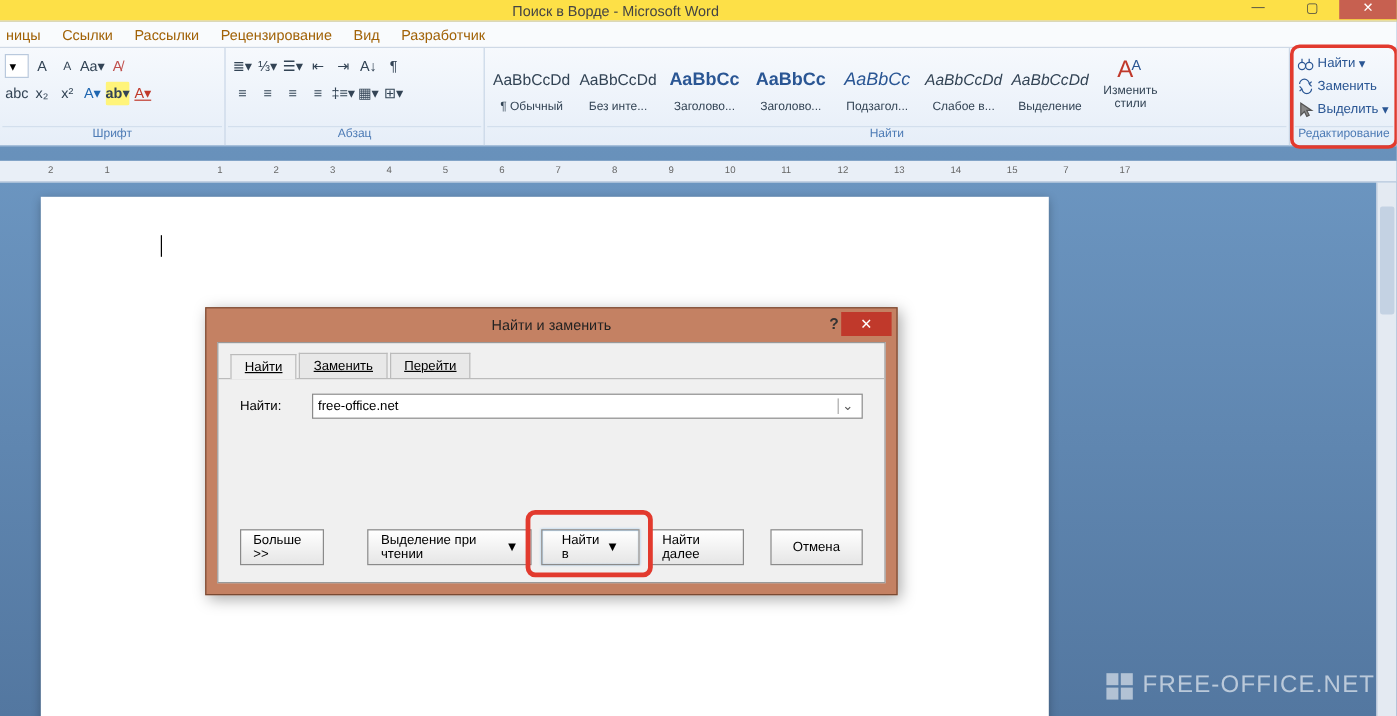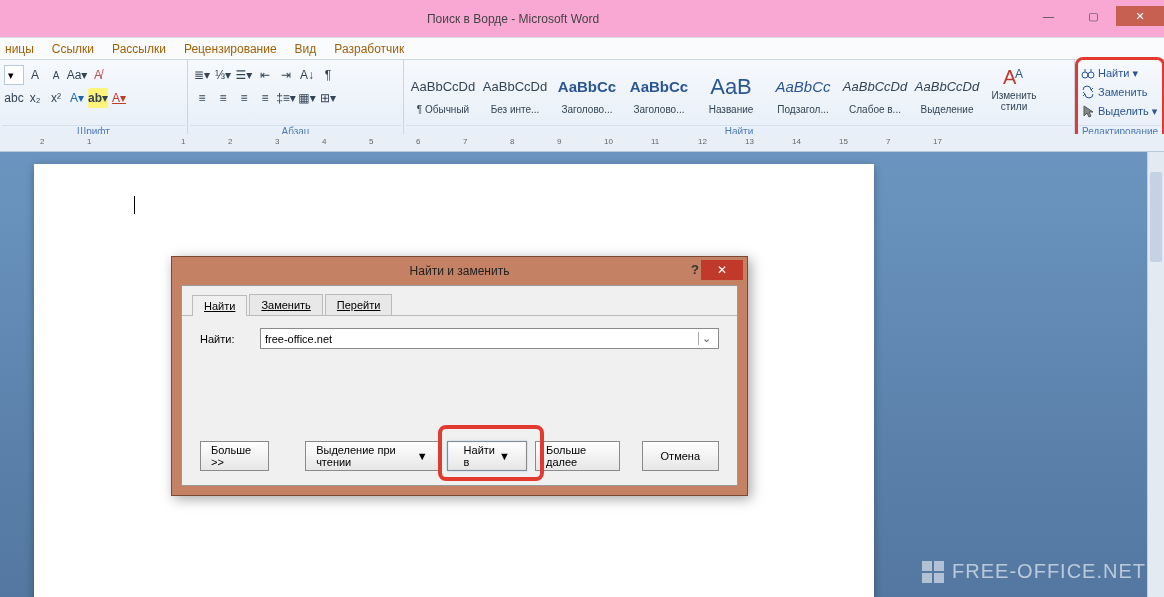--- a/index.html
+++ b/index.html
@@ -1,27 +1,27 @@
 <!DOCTYPE html>
 <html><head>
 <meta charset="utf-8">
 <style>
 * { box-sizing: border-box; margin: 0; padding: 0; font-family: "Segoe UI", Tahoma, sans-serif; }
 body { width: 1164px; height: 597px; background: linear-gradient(#6c96c1,#5a7fa5); overflow: hidden; position: relative; }
-.titlebar { height: 38px; background: #f9a8d4; display: flex; align-items: center; border-bottom: 1px solid #ddd; position: relative; }
+.titlebar { height: 18px; background: #fde047; display: flex; align-items: center; border-bottom: 1px solid #ddd; position: relative; }
 .titlebar .title { flex: 1; text-align: center; font-size: 12px; color: #444; }
 .titlebar .winbtns { display: flex; }
 .titlebar .winbtn { width: 45px; height: 20px; display: flex; align-items: center; justify-content: center; font-size: 11px; color: #444; margin-top:-5px;}
 .titlebar .winbtn.close { background: #c76050; color: #fff; width:48px; height:20px; }
 .tabs { height: 22px; background: #f9fbfd; display: flex; align-items: center; padding-left: 5px; gap: 18px; font-size: 12px; color: #a16207; border-bottom:1px solid #cfd9e6;}
 .tabs span { cursor: pointer; }
 .ribbon { height: 82px; background: linear-gradient(#f6f9fd,#e6eef8); display: flex; border-bottom:1px solid #b0c6df;}
 .group { border-right: 1px solid #c9d6e6; display: flex; flex-direction: column; padding: 2px 4px 0 4px; position:relative;}
 .group .body { flex: 1; display: flex; gap: 2px; align-items: flex-start; flex-wrap: wrap; }
-.group .label { height: 16px; text-align: center; font-size: 10px; color: #4d7bb5; border-top:1px solid #d3dfed; margin:0 -2px;text-decoration:underline;}
+.group .label { height: 16px; text-align: center; font-size: 10px; color: #4d7bb5; border-top:1px solid #d3dfed; margin:0 -2px;}
 .ico { width: 20px; height: 20px; display: inline-flex; align-items: center; justify-content: center; font-size: 12px; color: #345; border:1px solid transparent; border-radius:2px;}
 .font-group{width:188px;}
 .para-group{width:216px;}
 .font-row{display:flex;gap:1px;}
 .sel{border:1px solid #b9c9dd;background:#fff;height:20px;font-size:11px;padding:0 3px;display:flex;align-items:center;justify-content:space-between;}
 .styles-group { flex: 1; overflow:hidden;}
 .styles-row { display: flex; gap: 2px; overflow:hidden; height:62px;}
 .style-item { width: 70px; height: 58px; border: 1px solid transparent; display: flex; flex-direction: column; align-items: center; justify-content: center; padding-top:2px;}
 .style-item .preview { font-size: 13px; color: #345; height: 34px; display: flex; align-items: center; }
 .style-item .name { font-size: 10px; color: #345; white-space: nowrap; overflow: hidden; text-overflow: ellipsis; max-width: 66px; }
@@ -139,24 +139,20 @@
           </div>
           <div class="style-item">
             <div class="preview" style="font-weight: bold; color: rgb(42, 86, 148); font-size: 15px;">AaBbCc</div>
             <div class="name">Заголово...</div>
           </div>
           <div class="style-item">
             <div class="preview" style="font-weight: bold; color: rgb(42, 86, 148); font-size: 15px;">AaBbCc</div>
             <div class="name">Заголово...</div>
           </div>
           <div class="style-item">
-            <div class="preview" style="color: rgb(42, 86, 148); font-size: 22px;">AaB</div>
-            <div class="name">Название</div>
-          </div>
-          <div class="style-item">
             <div class="preview" style="color: rgb(42, 86, 148); font-style: italic; font-size: 15px;">AaBbCc</div>
             <div class="name">Подзагол...</div>
           </div>
           <div class="style-item">
             <div class="preview" style="font-style: italic;">AaBbCcDd</div>
             <div class="name">Слабое в...</div>
           </div>
           <div class="style-item">
             <div class="preview" style="font-style: italic;">AaBbCcDd</div>
             <div class="name">Выделение</div>
@@ -259,21 +255,21 @@
       <div style="flex:0 0 20px"></div>
       <div class="dbtn">
           <span>Выделение при чтении</span>
           <span>▼</span>
         </div>
       <div class="dbtn highlight-in" style="padding:0 16px">
           <span>Найти в</span>
           <span>▼</span>
         </div>
       <div class="dbtn">
-          <span>Больше далее</span>
+          <span>Найти далее</span>
         </div>
       <div style="flex:0 0 6px"></div>
       <div class="dbtn" style="padding:0 18px">
           <span>Отмена</span>
         </div>
     </div>
   </div>
 </div>
 
 <div class="red-box btn"></div>

